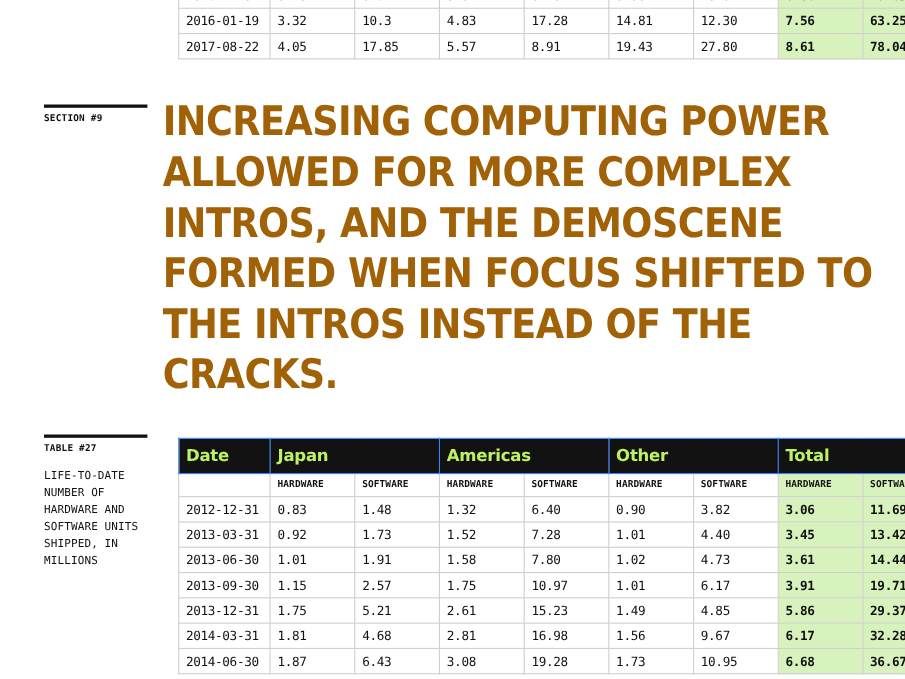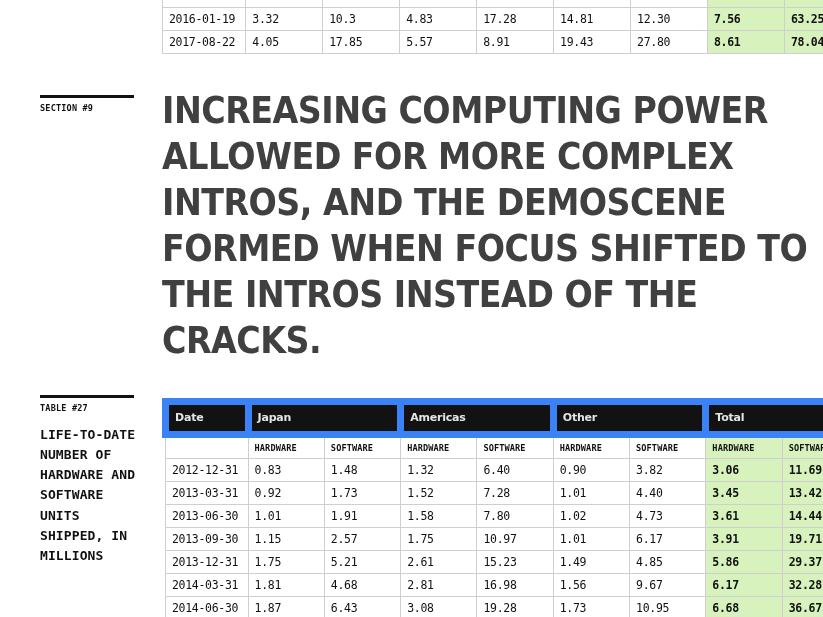--- a/index.html
+++ b/index.html
@@ -86,51 +86,51 @@
     font-size: 8.3px;
     line-height: 1.55;
     font-weight: bold;
     letter-spacing: 0.1px;
     text-transform: uppercase;
   }
 
   
   .headline {
     position: absolute;
-    left: 162px;
+    left: 148px;
     top: 88px;
     width: 660px;
     font-family: "DejaVu Sans", sans-serif;
     font-weight: bold;
     font-size: 37px;
     line-height: 46px;
     letter-spacing: -0.5px;
     text-transform: uppercase;
     font-stretch: condensed;
-    color: #404040;
+    color: #a16207;
   }
 
   
   .caption-block {
     position: absolute;
     left: 40px;
     top: 395px;
     width: 110px;
   }
   .caption-label {
     font-size: 8.5px;
     font-weight: bold;
     letter-spacing: 0.2px;
     text-transform: uppercase;
     margin-bottom: 12px;
   }
   .caption-body {
-    font-size: 13px;
+    font-size: 10px;
     line-height: 1.55;
-    font-weight: bold;
+    font-weight: normal;
     letter-spacing: 0.1px;
     text-transform: uppercase;
   }
 
   
   .bottom-table-wrap {
     position: absolute;
     left: 162px;
     top: 398px;
     width: 700px;
@@ -141,24 +141,24 @@
   .bottom-table col.c2 { width: 73px; }
   .bottom-table col.c3 { width: 73px; }
   .bottom-table col.c4 { width: 73px; }
   .bottom-table col.c5 { width: 73px; }
   .bottom-table col.c6 { width: 73px; }
   .bottom-table col.c7 { width: 73px; }
   .bottom-table col.c8 { width: 73px; }
 
   .grp-row th {
     background: #121212;
-    color: #e5e5e5;
-    border: 7px solid #3b82f6;
+    color: #bef264;
+    border: 1px solid #3b82f6;
     font-family: "DejaVu Sans", sans-serif;
-    font-size: 11px;
+    font-size: 15px;
     font-weight: bold;
     padding: 6px 6px 7px 6px;
     letter-spacing: -0.2px;
   }
   .sub-row th {
     background: #ffffff;
     color: #111;
     font-size: 8.6px;
     font-weight: bold;
     letter-spacing: 0.1px;

